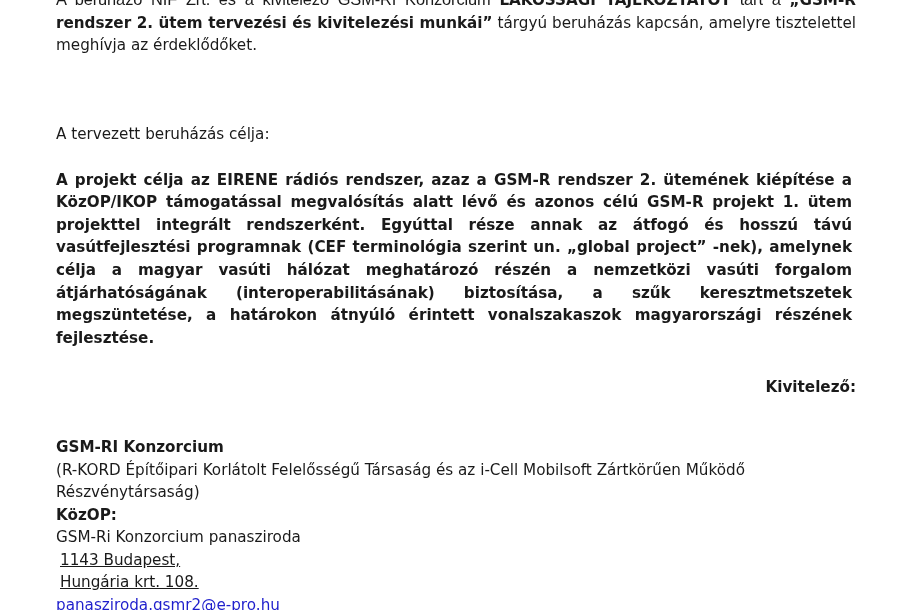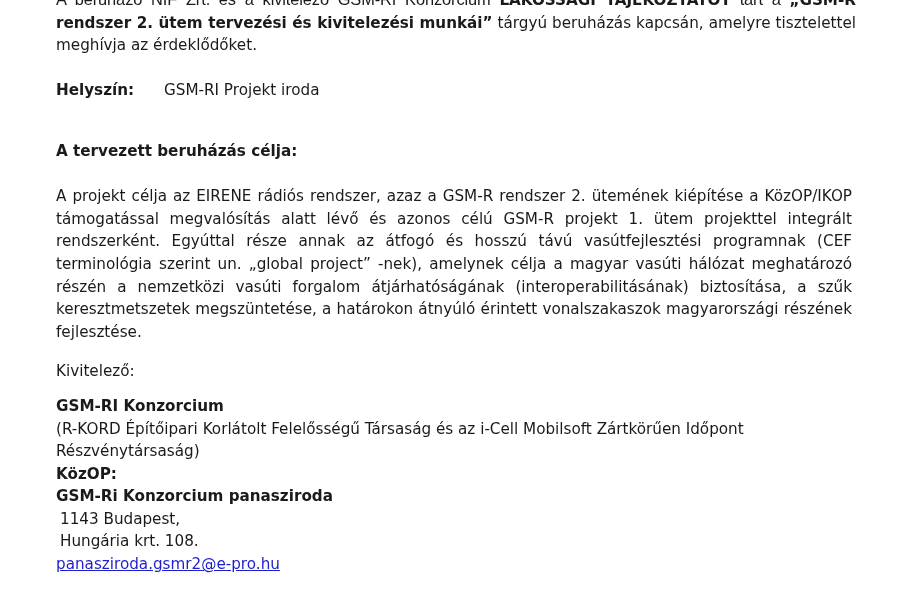--- a/index.html
+++ b/index.html
@@ -8,47 +8,43 @@
       font-family: "DejaVu Sans", sans-serif; color: #1a1a1a;
       font-size: 15.2px; line-height: 22.6px;
     }
     .page { position: absolute; left: 56px; top: -12px; width: 800px; }
     .intro { margin: 0; text-align: justify; }
     .intro .narrow { font-family: "Liberation Sans", sans-serif; font-size: 16.4px; letter-spacing: -0.1px; }
     b { font-weight: bold; }
     .info { margin-top: 22px; }
     .info-row { display: flex; height: 22.6px; }
     .info-label { width: 108px; font-weight: bold; }
-    .section-title { font-weight: bold; margin-top: 16px; }
-    .para { margin-top: 22.6px; text-align: justify; width: 796px; }
-    .contractor-title { font-weight: normal; margin-top: 17px; }
-    .company { font-weight: bold; margin-top: 12px; }
+    .section-title { font-weight: normal; margin-top: 22px; }
+    .para { margin-top: 22.6px; text-align: justify; width: 796px; font-weight: bold; }
+    .contractor-title { font-weight: bold; margin-top: 27px; text-align: right; }
+    .company { font-weight: bold; margin-top: 37px; }
     .link { color: #1f1fcc; text-decoration: underline; }
-    .addr { padding-left: 4px; }
+    .addr { padding-left: 4px; text-decoration: underline; }
   </style>
 </head>
 <body>
 
 <div class="page">
   <p class="intro"><span class="narrow">A beruházó NIF Zrt. és a kivitelező GSM-RI Konzorcium </span><b>LAKOSSÁGI TÁJÉKOZTATÓT</b><span class="narrow"> tart a </span><b>„GSM-R rendszer 2. ütem tervezési és kivitelezési munkái”</b><span> tárgyú beruházás kapcsán, amelyre tisztelettel meghívja az érdeklődőket.</span></p>
 
   <div class="info">
     <div class="info-row">
-      <span class="info-label">Helyszín:</span>
-      <span>GSM-RI Projekt iroda</span>
-    </div>
-    <div class="info-row">
     </div>
   </div>
 
   <div class="section-title">A tervezett beruházás célja:</div>
   <div class="para">A projekt célja az EIRENE rádiós rendszer, azaz a GSM-R rendszer 2. ütemének kiépítése a KözOP/IKOP támogatással megvalósítás alatt lévő és azonos célú GSM-R projekt 1. ütem projekttel integrált rendszerként. Egyúttal része annak az átfogó és hosszú távú vasútfejlesztési programnak (CEF terminológia szerint un. „global project” -nek), amelynek célja a magyar vasúti hálózat meghatározó részén a nemzetközi vasúti forgalom átjárhatóságának (interoperabilitásának) biztosítása, a szűk keresztmetszetek megszüntetése, a határokon átnyúló érintett vonalszakaszok magyarországi részének fejlesztése.</div>
 
   <div class="contractor-title">Kivitelező:</div>
   <div class="company">GSM-RI Konzorcium</div>
-  <div style="width:700px">(R-KORD Építőipari Korlátolt Felelősségű Társaság és az i-Cell Mobilsoft Zártkörűen Időpont Részvénytársaság)</div>
+  <div style="width:700px">(R-KORD Építőipari Korlátolt Felelősségű Társaság és az i-Cell Mobilsoft Zártkörűen Működő Részvénytársaság)</div>
   <div style="font-weight:bold">KözOP:</div>
-  <div style="font-weight:bold">GSM-Ri Konzorcium panasziroda</div>
+  <div style="font-weight:normal">GSM-Ri Konzorcium panasziroda</div>
   <div class="addr">1143 Budapest,</div>
   <div class="addr">Hungária krt. 108.</div>
   <div><a class="link">panasziroda.gsmr2@e-pro.hu</a></div>
 
 </div>
 
 </body></html>

